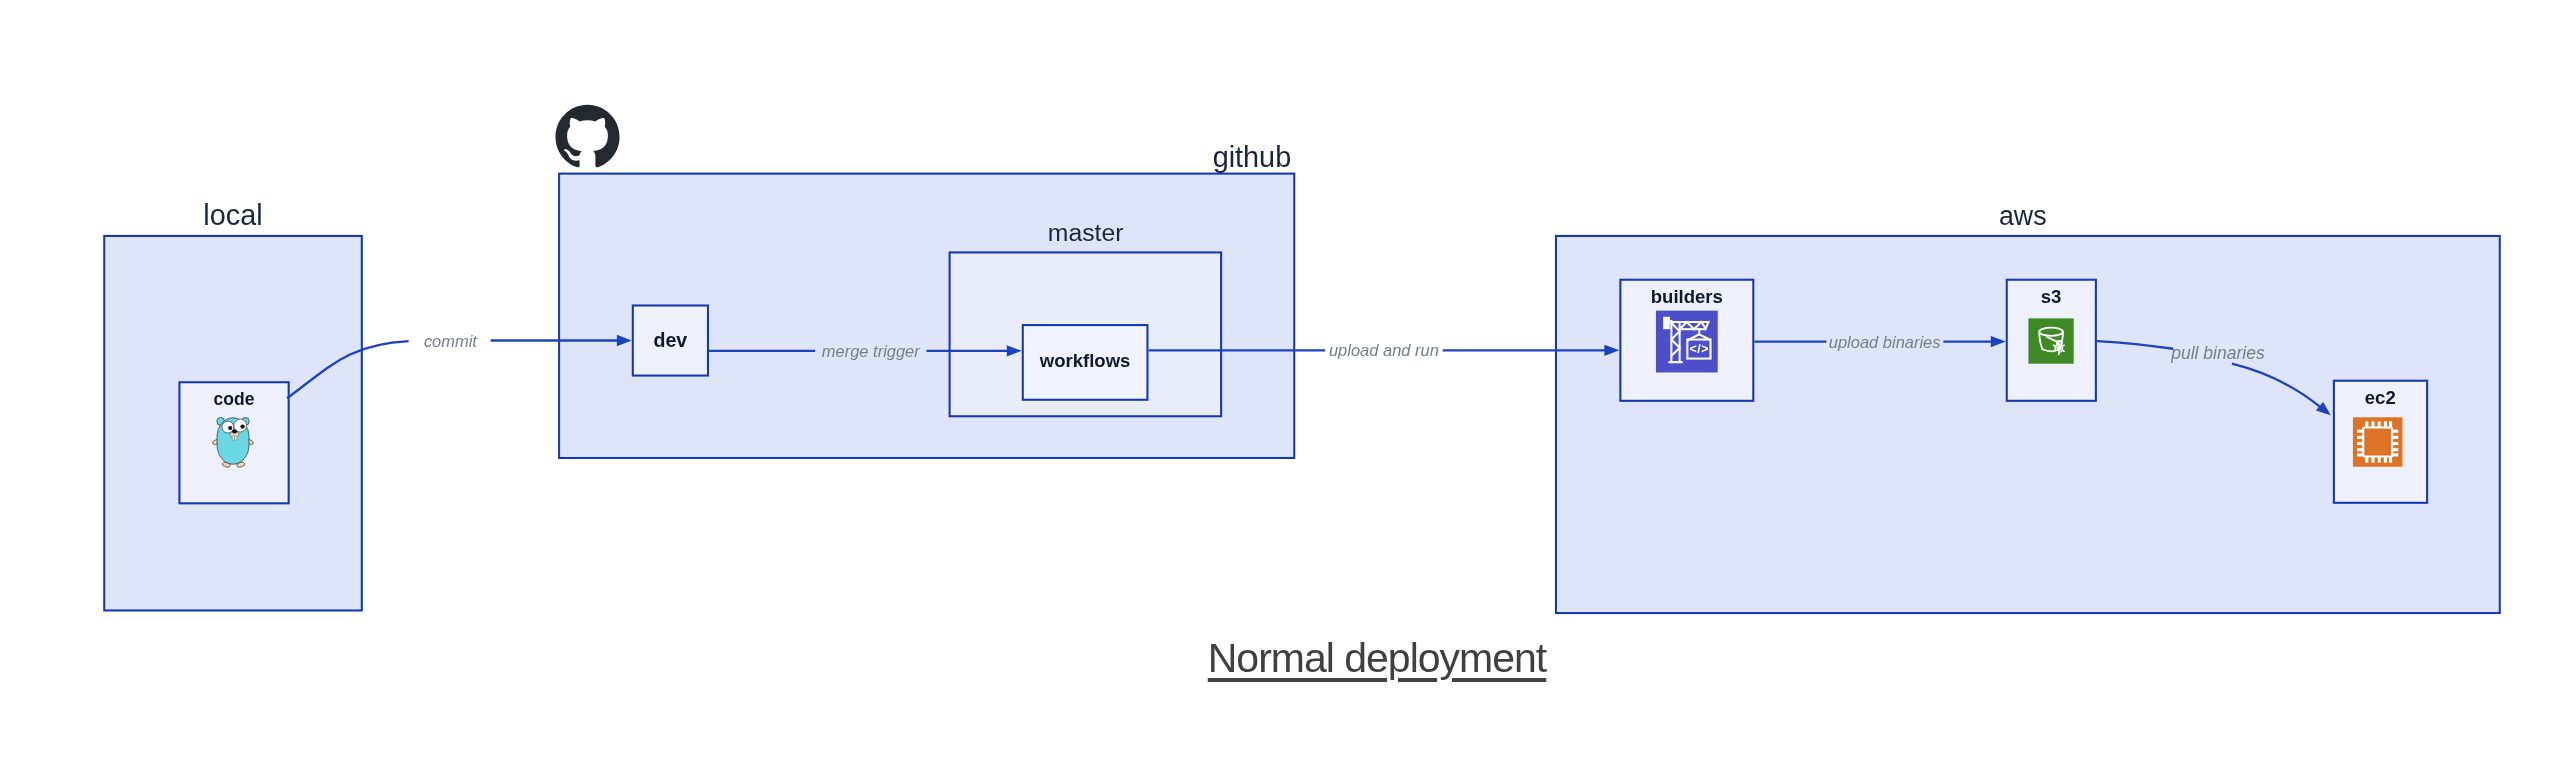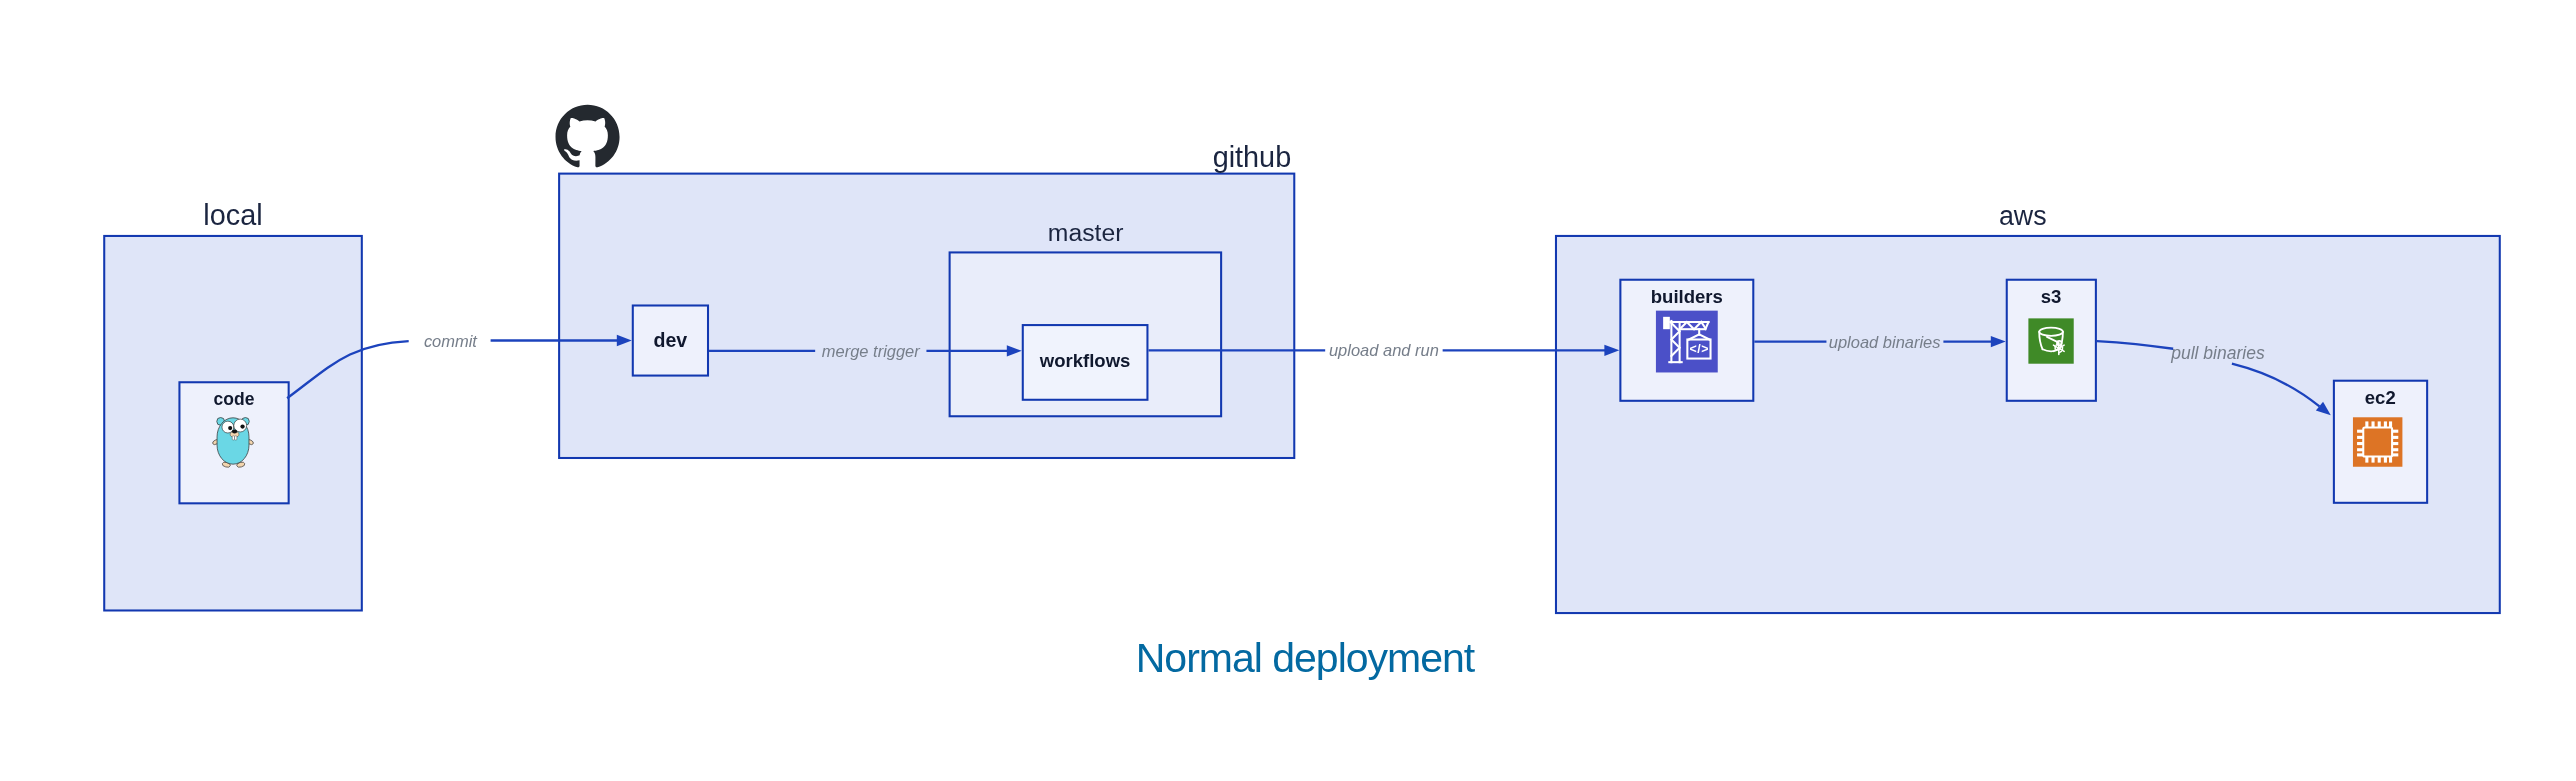--- a/index.html
+++ b/index.html
@@ -4,23 +4,23 @@
 <style>
   html,body{margin:0;padding:0;background:#ffffff;}
   .canvas{position:relative;width:2604px;height:781px;background:#ffffff;overflow:hidden;
           font-family:"Liberation Sans", sans-serif;}
   svg text{font-family:"Liberation Sans", sans-serif;}
   .group-label{font-size:56px;fill:#1b2540;}
   .group-label.small{font-size:48px;}
   .node-label{font-weight:bold;fill:#10182e;}
   .edge-label{font-size:32px;font-style:italic;fill:#767e8a;}
   .icon-code-text{font-weight:bold;fill:#ffffff;font-size:24px;letter-spacing:1px;}
-  .diagram-title{position:absolute;left:1305px;top:635px;transform:translateX(-50%);
-    font-size:41px;letter-spacing:-1px;color:#0369a1;white-space:nowrap;
-    text-decoration-thickness:3.6px;text-underline-offset:6.2px;}
+  .diagram-title{position:absolute;left:1377px;top:635px;transform:translateX(-50%);
+    font-size:41px;letter-spacing:-1px;color:#404040;white-space:nowrap;
+    text-decoration:underline;text-decoration-thickness:3.6px;text-underline-offset:6.2px;}
 </style>
 </head>
 <body>
 
 <div class="canvas">
 
 <svg width="2604" height="781" viewBox="0 0 5054 1516">
 
   <g>
     <rect x="202" y="458" width="500" height="727" fill="#dfe5f8" stroke="#1238b0" stroke-width="4"></rect>

